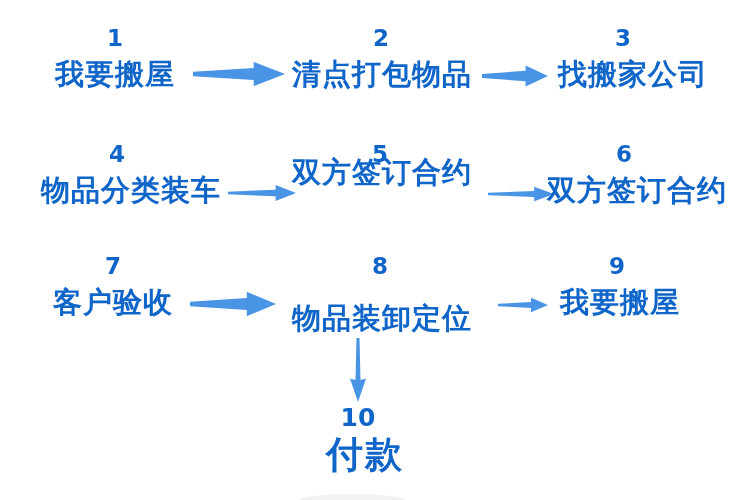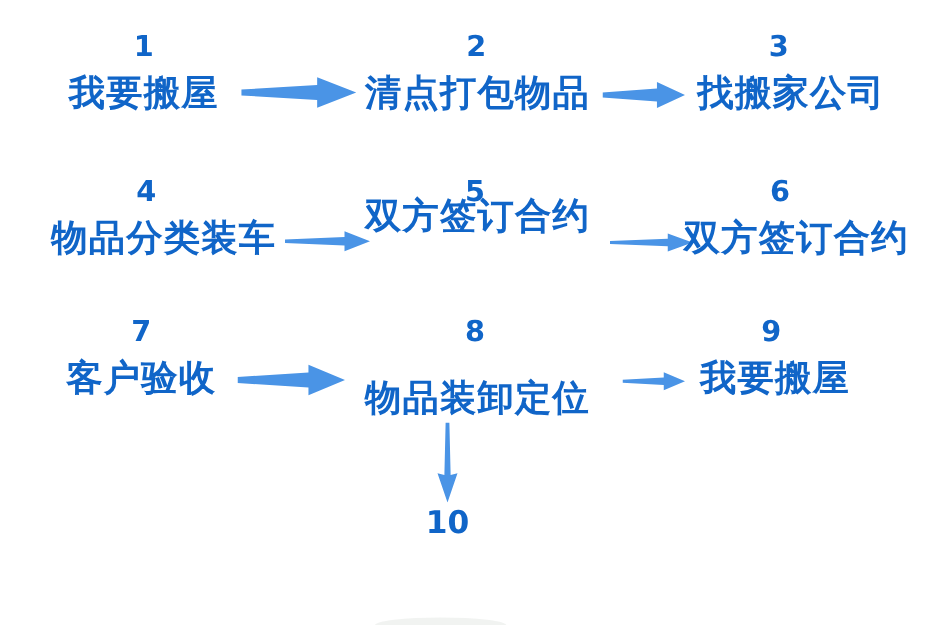--- a/index.html
+++ b/index.html
@@ -112,16 +112,17 @@
   <div class="abs step-number" style="left:567px; top:254px;">9</div>
   <div class="abs step-label" style="left:510px; top:286px;">我要搬屋</div>
 
   <div class="abs arrow" style="left:346px; top:338px; width:24px; height:64px;">
     <svg viewBox="0 0 24 64" preserveAspectRatio="none" aria-hidden="true">
       <polygon points="10.5,0 13.5,0 14.5,42 20,40.5 12,64 4,40.5 9.5,42"></polygon>
     </svg>
   </div>
 
   <div class="abs step-number final-number" style="left:308px; top:404px;">10</div>
+  <div class="abs step-label final-label" style="left:255px; top:434px;">付款</div>
 
   <div class="abs cutoff-blob" style="left:300px; top:494px; width:105px; height:12px;"></div>
 
 </div>
 
 </body></html>

